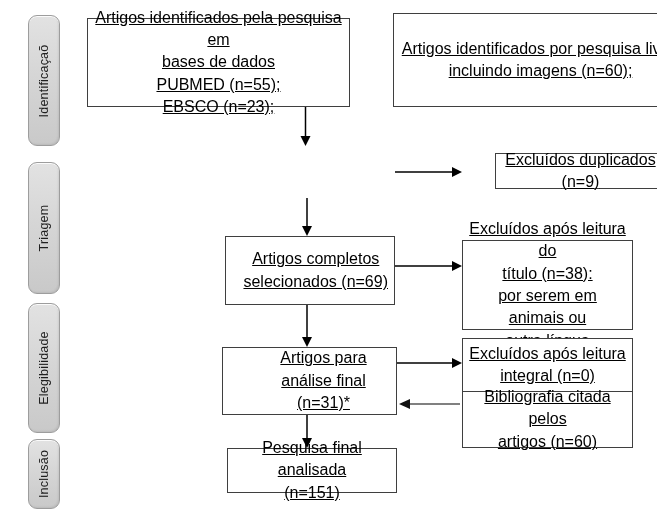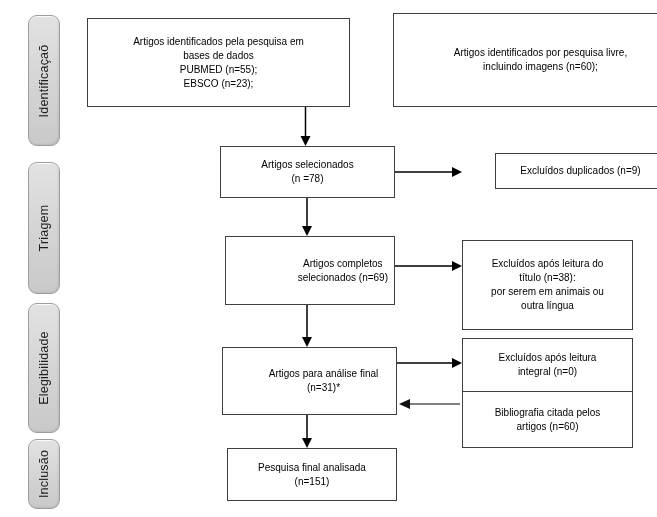--- a/index.html
+++ b/index.html
@@ -42,24 +42,25 @@
     box-sizing: border-box;
     background: #ffffff;
     border: 1.4px solid var(--box-border, #3f3f3f);
     display: flex;
     align-items: center;
     justify-content: center;
   }
   .flow-box .box-text {
     white-space: pre-line;
     text-align: center;
-    font-size: 10px;
+    font-size: 16px;
     line-height: 1.4;
     color: #000000;
     padding: 2px 6px;
+    text-decoration: underline;
   }
   svg.arrow-layer {
     position: absolute;
     left: 0; top: 0;
     width: 657px; height: 517px;
     pointer-events: none;
   }
   .arrow-line  { stroke: var(--arrow, #000); stroke-width: 1.5; }
   .arrow-line-gray { stroke: var(--arrow-gray, #808080); stroke-width: 2; }
   .arrow-head  { fill: var(--arrow, #000); stroke: none; }
@@ -86,33 +87,29 @@
   <div class="flow-box" style="left:87px;top:18px;width:263px;height:89px;">
     <span class="box-text">Artigos identificados pela pesquisa em
 bases de dados
 PUBMED (n=55);
 EBSCO (n=23);</span>
   </div>
   <div class="flow-box" style="left:356px;top:13px;width:295px;height:94px;margin-left:37px;">
     <span class="box-text">Artigos identificados por pesquisa livre,
 incluindo imagens (n=60);</span>
   </div>
-  <div class="flow-box" style="left:220px;top:146px;width:175px;height:52px;">
-    <span class="box-text">Artigos selecionados
-(n =78)</span>
-  </div>
   <div class="flow-box" style="left:225px;top:236px;width:170px;height:69px;justify-content:flex-end;">
     <span class="box-text">Artigos completos
 selecionados (n=69)</span>
   </div>
   <div class="flow-box" style="left:222px;top:347px;width:175px;height:68px;padding-left:28px;">
     <span class="box-text">Artigos para análise final
 (n=31)*</span>
   </div>
-  <div class="flow-box" style="left:227px;top:448px;width:170px;height:53px;">
+  <div class="flow-box" style="left:227px;top:448px;width:170px;height:45px;">
     <span class="box-text">Pesquisa final analisada
 (n=151)</span>
   </div>
 
   <div class="flow-box" style="left:462px;top:153px;width:171px;height:36px;margin-left:33px;">
     <span class="box-text">Excluídos duplicados (n=9)</span>
   </div>
   <div class="flow-box" style="left:462px;top:240px;width:171px;height:90px;">
     <span class="box-text">Excluídos após leitura do
 título (n=38):

